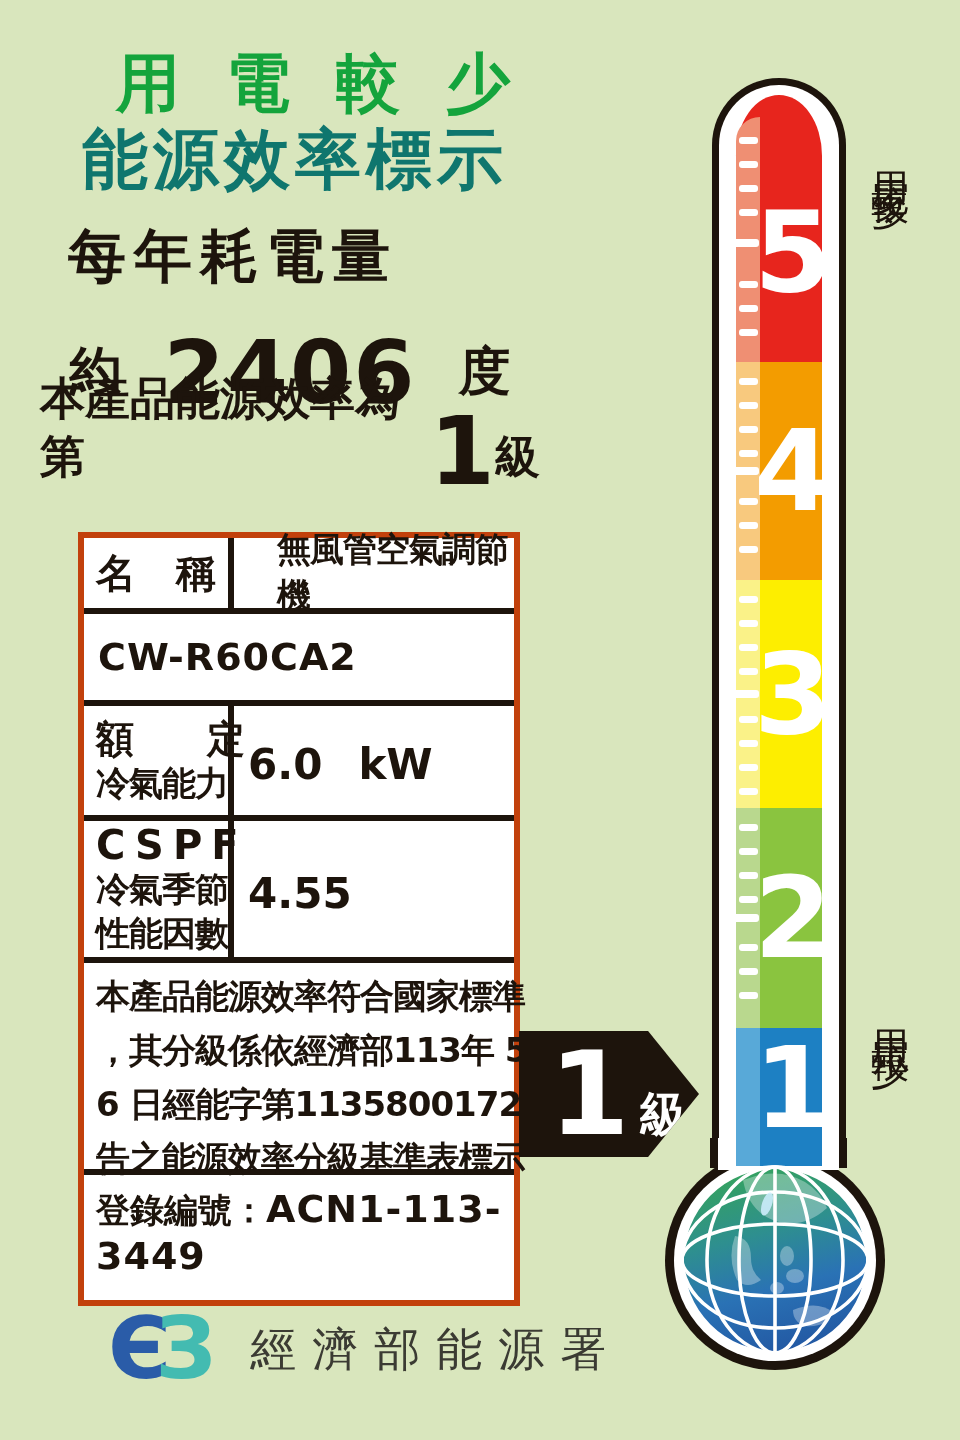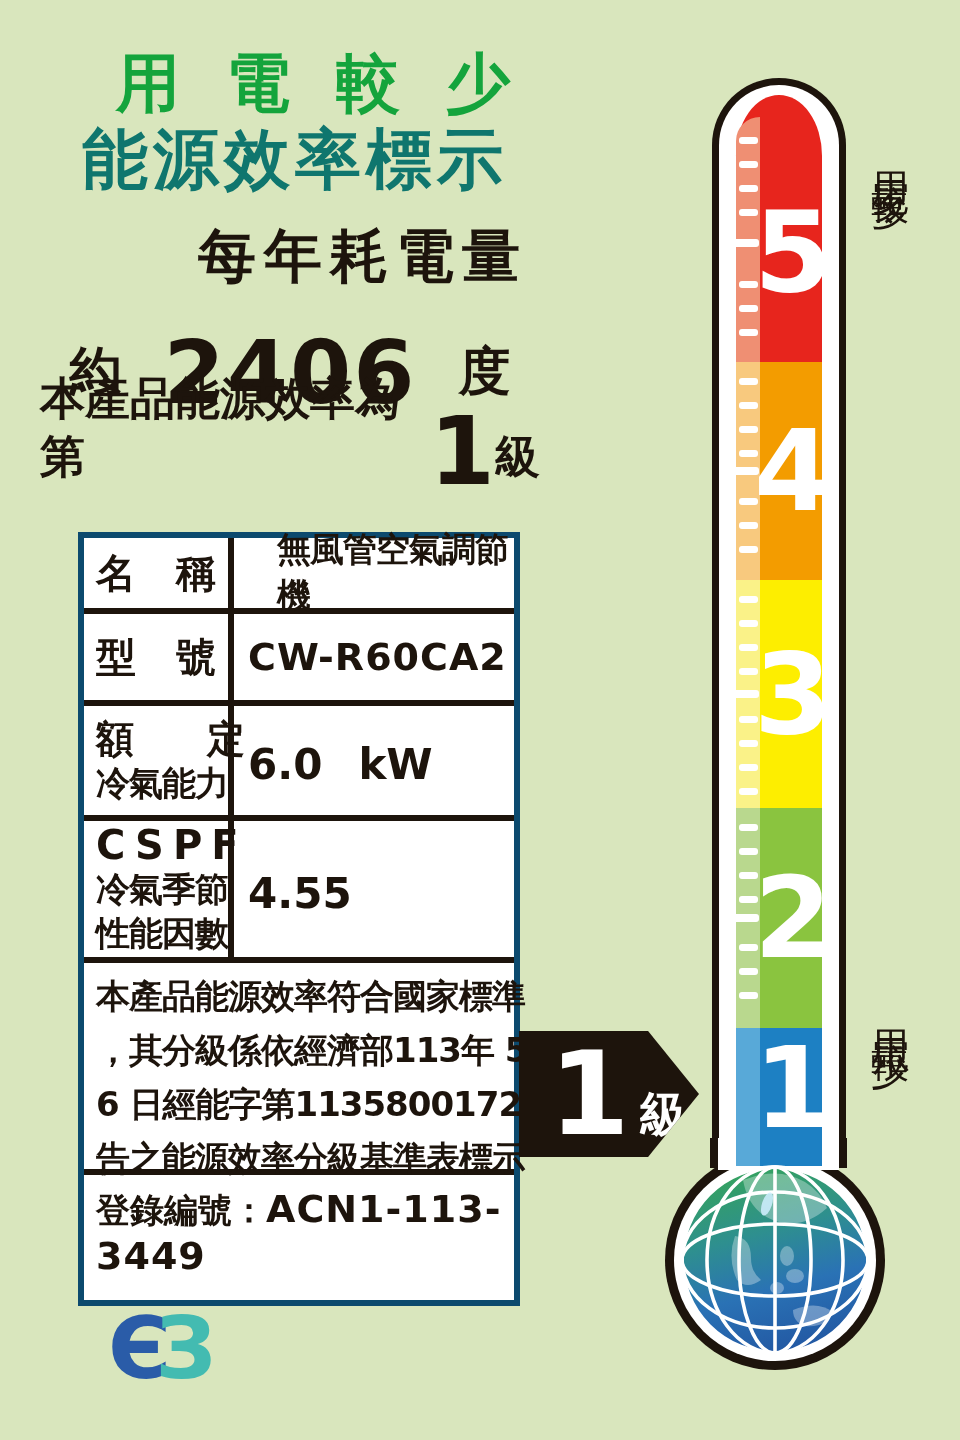--- a/index.html
+++ b/index.html
@@ -4,29 +4,29 @@
 <style>
   html,body{margin:0;padding:0;}
   body{font-family:"DejaVu Sans","Liberation Sans",sans-serif;}
   #root{position:relative;width:960px;height:1440px;background:#d9e6bd;overflow:hidden;}
   .abs{position:absolute;}
   .ink{color:#1d140c;}
   
   .title-line{left:60px;width:460px;text-align:center;font-weight:bold;}
   #title1{top:48px;font-size:64px;letter-spacing:46px;padding-left:46px;line-height:70px;}
   #title2{top:124px;font-size:66px;letter-spacing:5px;padding-left:5px;line-height:72px;}
-  #subtitle{top:218px;left:60px;width:460px;text-align:right;font-weight:bold;font-size:58px;letter-spacing:8px;padding-left:8px;}
+  #subtitle{top:218px;left:60px;width:460px;text-align:left;font-weight:bold;font-size:58px;letter-spacing:8px;padding-left:8px;}
   #consume-line{top:330px;left:60px;width:460px;height:84px;display:flex;align-items:center;justify-content:center;gap:42px;}
   #consume-line .cjk{font-size:52px;font-weight:bold;}
   #consume-line .num{font-size:88px;font-weight:bold;letter-spacing:2px;}
   #grade-line{top:410px;left:40px;width:500px;height:80px;display:flex;align-items:flex-end;justify-content:center;}
   #grade-line .txt{font-size:45px;font-weight:bold;line-height:58px;font-family:Liberation Mono, monospace;}
   #grade-line .big{font-size:94px;font-weight:bold;line-height:76px;}
   
-  #spec-table{left:78px;top:532px;width:442px;background:#fff;border:6px solid #0c4a6e;box-sizing:border-box;}
+  #spec-table{left:78px;top:532px;width:442px;background:#fff;border:6px solid #c2410c;box-sizing:border-box;}
   .t-row{position:relative;box-sizing:border-box;border-bottom:6px solid #1d140c;display:flex;}
   .t-row:last-child{border-bottom:none;}
   .t-label{width:150px;box-sizing:border-box;border-right:6px solid #1d140c;padding:0 8px 0 12px;display:flex;flex-direction:column;justify-content:center;}
   .t-value{flex:1;display:flex;align-items:center;padding-left:14px;}
   .lab-txt{font-size:40px;font-weight:bold;line-height:48px;}
   .lab-sm{font-size:34px;font-weight:bold;line-height:44px;letter-spacing:-1px;white-space:nowrap;}
   .cspf{letter-spacing:9px;font-size:40px;}
   .val-txt{font-weight:bold;}
   #row1 .t-value .val-txt{font-size:34px;letter-spacing:-1px;margin-left:29px;}
   #row2 .t-value .val-txt{font-size:38px;letter-spacing:1px;}
@@ -88,23 +88,20 @@
   <div class="abs ink" id="spec-table">
     <div class="t-row" id="row1" style="height:76px;">
       <div class="t-label">
           <span class="lab-txt">名　稱</span>
         </div>
       <div class="t-value">
           <span class="val-txt">無風管空氣調節機</span>
         </div>
     </div>
     <div class="t-row" id="row2" style="height:92px;">
-      <div class="t-label">
-          <span class="lab-txt">型　號</span>
-        </div>
       <div class="t-value">
           <span class="val-txt">CW-R60CA2</span>
         </div>
     </div>
     <div class="t-row" id="row3" style="height:115px;">
       <div class="t-label">
         <span class="lab-sm" style="font-size:38px;">額　　定</span>
         <span class="lab-sm">冷氣能力</span>
       </div>
       <div class="t-value">
@@ -236,15 +233,16 @@
   <div class="abs" id="grade-arrow">
     <span class="big1">1</span>
     <span class="kyuu">級</span>
   </div>
 
   <div class="abs" id="footer">
     <div id="logo">
       <span class="g1" style="color: rgb(42, 92, 168);">Є</span>
       <span class="g2" style="color: rgb(67, 187, 177);">З</span>
     </div>
+    <div id="agency">經濟部能源署</div>
   </div>
 
 </div>
 
 </body></html>

